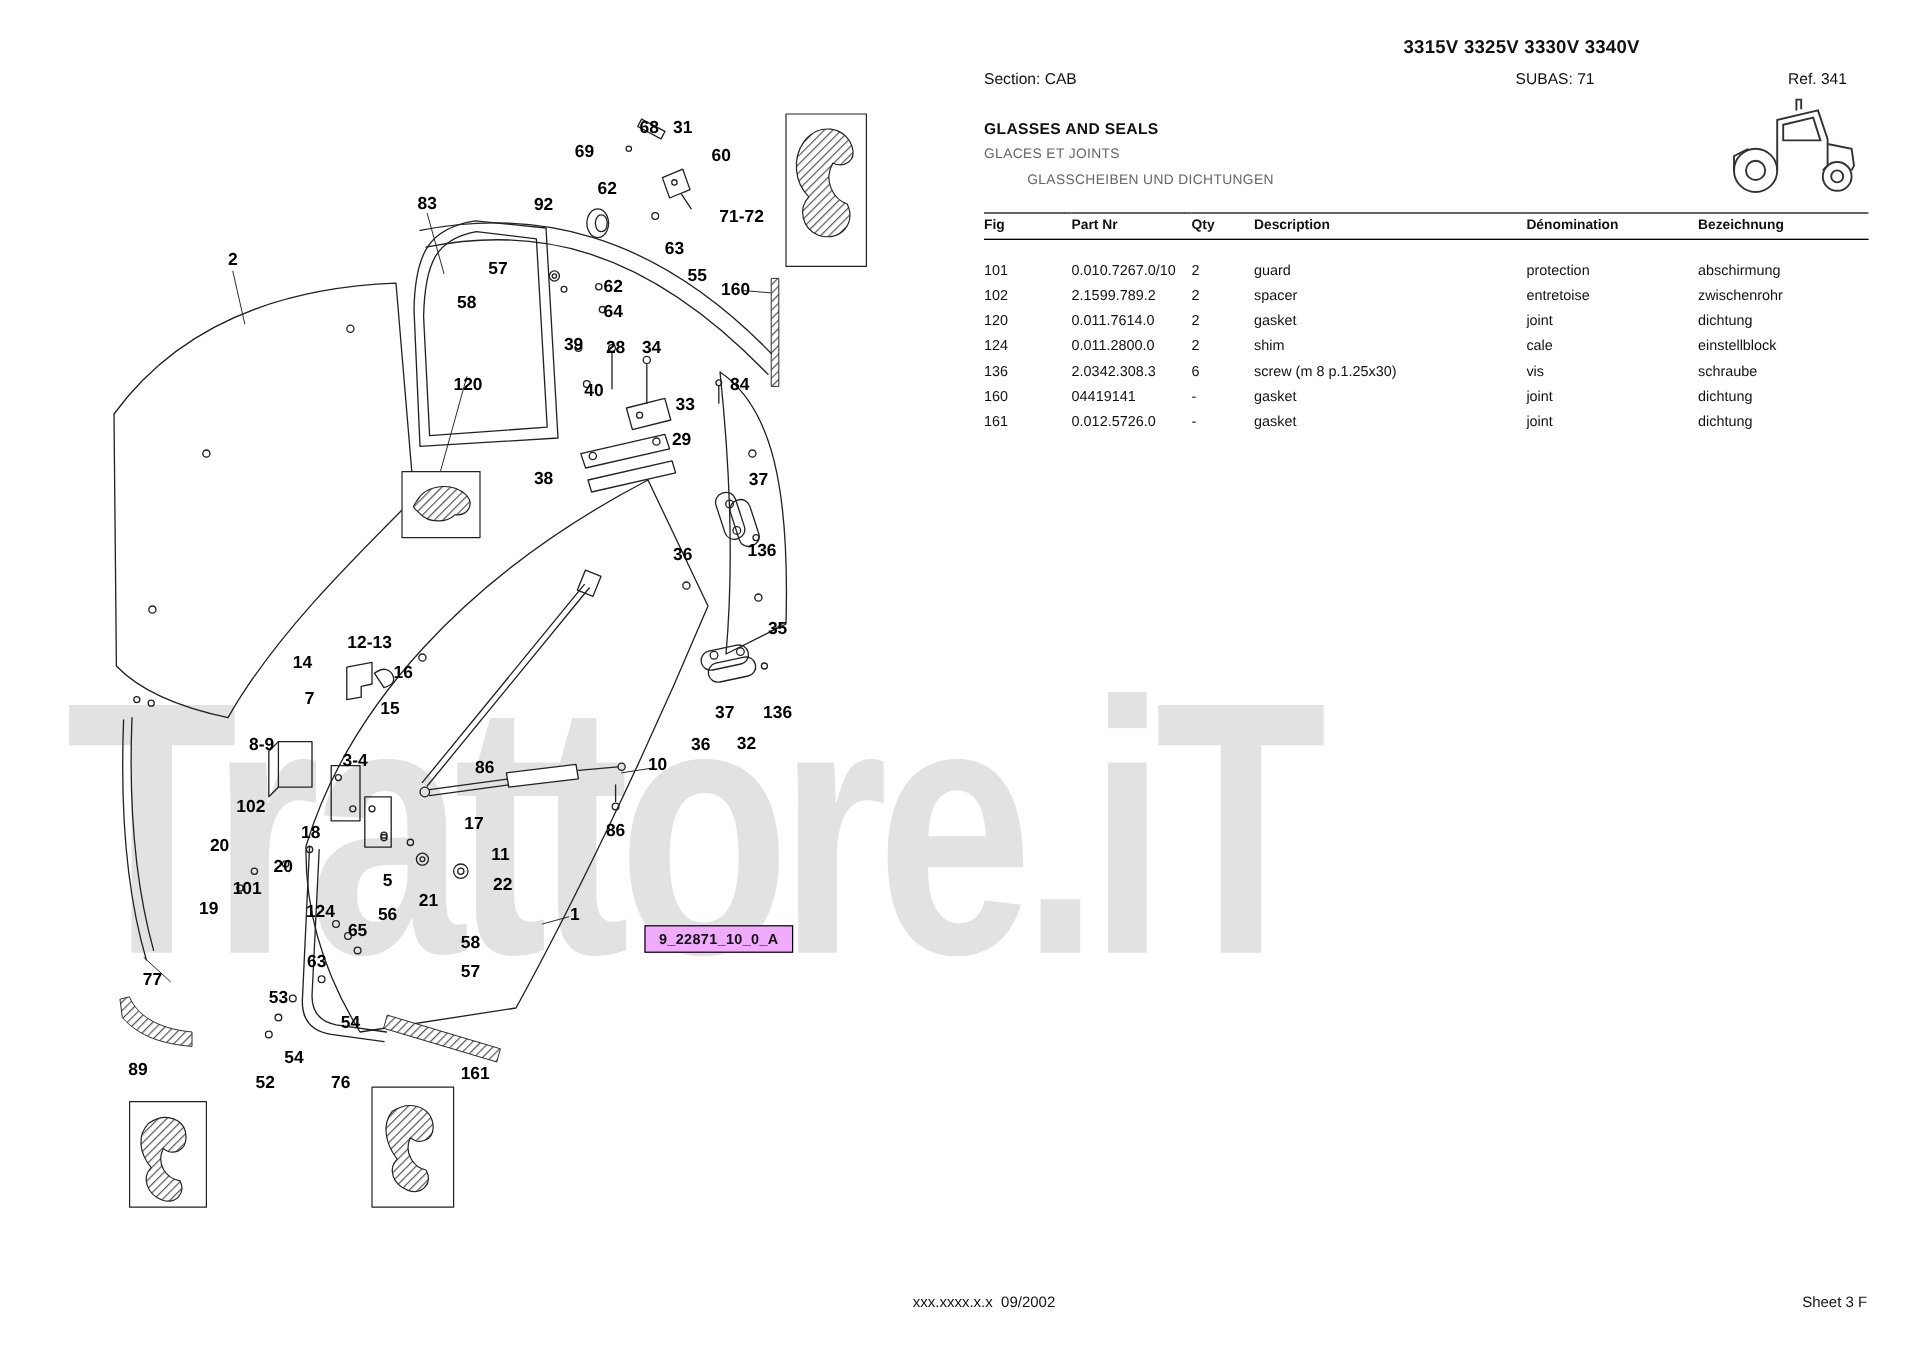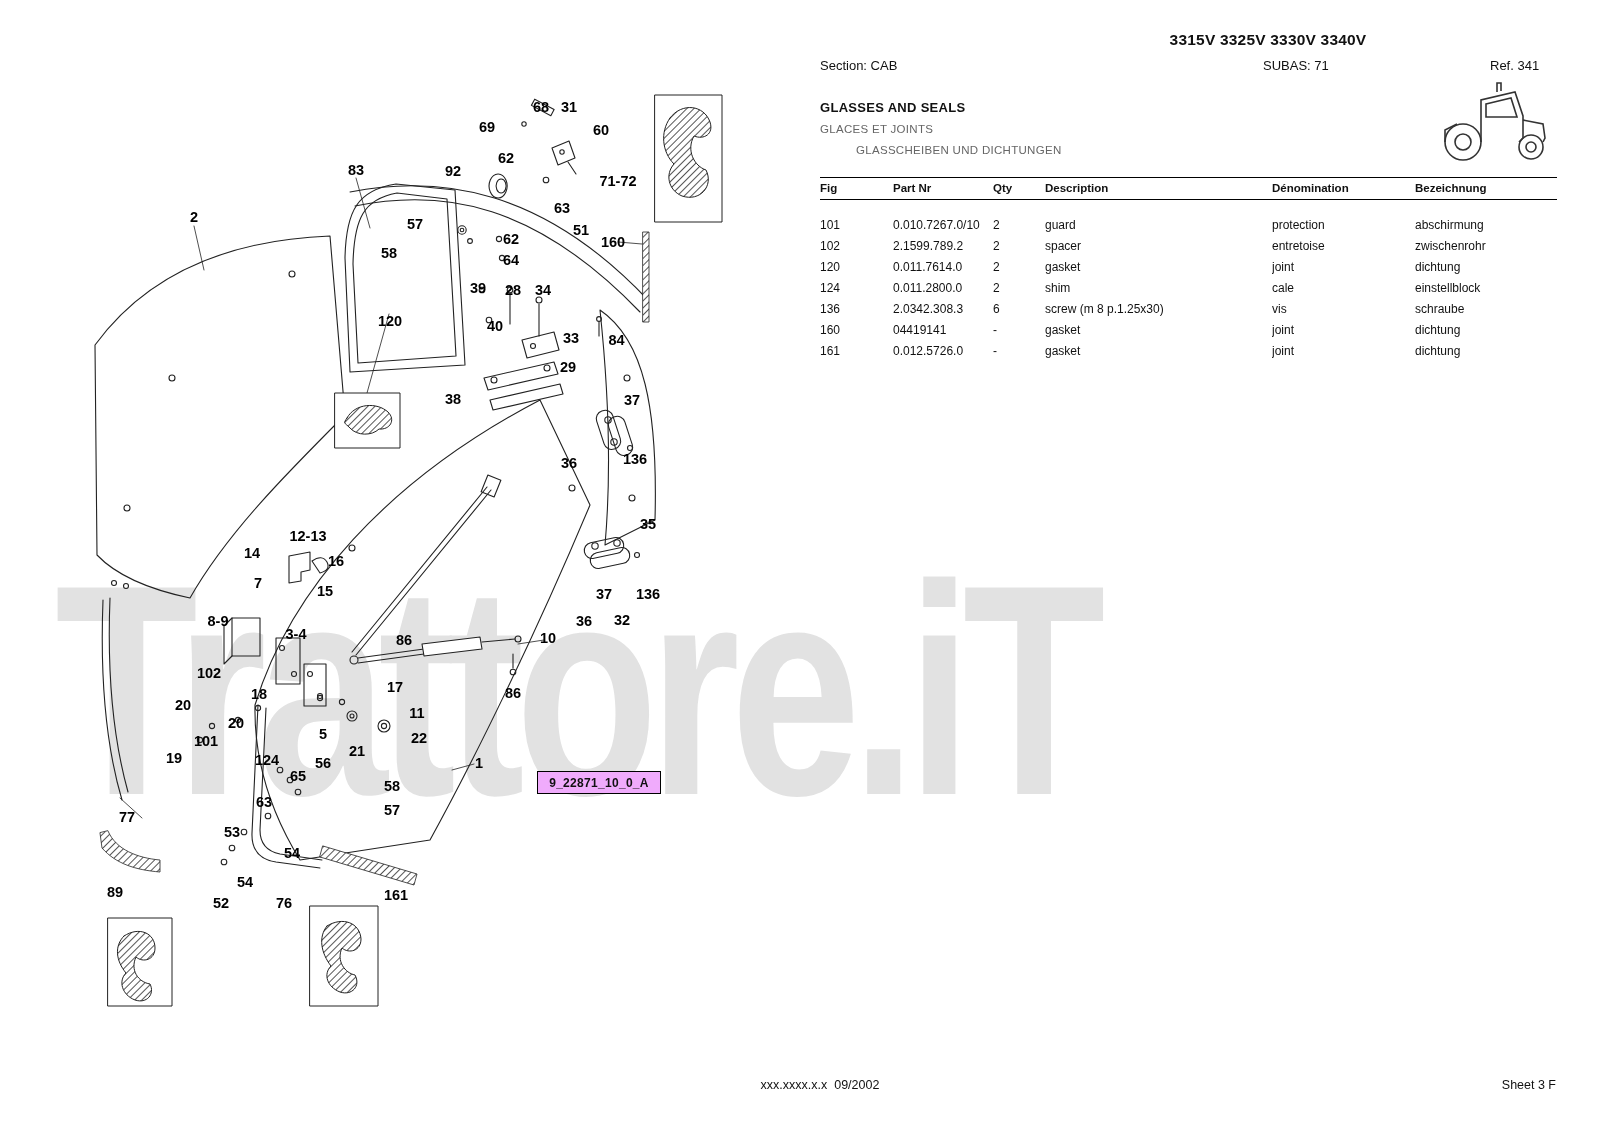--- a/index.html
+++ b/index.html
@@ -253,29 +253,29 @@
       <div class="callout" style="left: 569px; top: 107px;">31</div>
       <div class="callout" style="left: 487px; top: 127px;">69</div>
       <div class="callout" style="left: 601px; top: 130px;">60</div>
       <div class="callout" style="left: 506px; top: 158px;">62</div>
       <div class="callout" style="left: 356px; top: 170px;">83</div>
       <div class="callout" style="left: 453px; top: 171px;">92</div>
       <div class="callout" style="left: 618px; top: 181px;">71-72</div>
       <div class="callout" style="left: 562px; top: 208px;">63</div>
       <div class="callout" style="left: 194px; top: 217px;">2</div>
       <div class="callout" style="left: 415px; top: 224px;">57</div>
-      <div class="callout" style="left: 581px; top: 230px;">51</div>
+      <div class="callout" style="left: 581px; top: 230px;">55</div>
       <div class="callout" style="left: 511px; top: 239px;">62</div>
       <div class="callout" style="left: 613px; top: 242px;">160</div>
       <div class="callout" style="left: 389px; top: 253px;">58</div>
       <div class="callout" style="left: 511px; top: 260px;">64</div>
       <div class="callout" style="left: 478px; top: 288px;">39</div>
       <div class="callout" style="left: 513px; top: 290px;">28</div>
       <div class="callout" style="left: 543px; top: 290px;">34</div>
-      <div class="callout" style="left: 602px; top: 340px; padding-left: 29px;">84</div>
+      <div class="callout" style="left: 602px; top: 321px; padding-left: 29px;">84</div>
       <div class="callout" style="left: 390px; top: 321px;">120</div>
       <div class="callout" style="left: 495px; top: 326px;">40</div>
       <div class="callout" style="left: 571px; top: 338px; text-align: center;">33</div>
       <div class="callout" style="left: 568px; top: 367px;">29</div>
       <div class="callout" style="left: 453px; top: 399px;">38</div>
       <div class="callout" style="left: 632px; top: 400px;">37</div>
       <div class="callout" style="left: 569px; top: 463px;">36</div>
       <div class="callout" style="left: 635px; top: 459px;">136</div>
       <div class="callout" style="left: 648px; top: 524px;">35</div>
       <div class="callout" style="left: 308px; top: 536px;">12-13</div>

